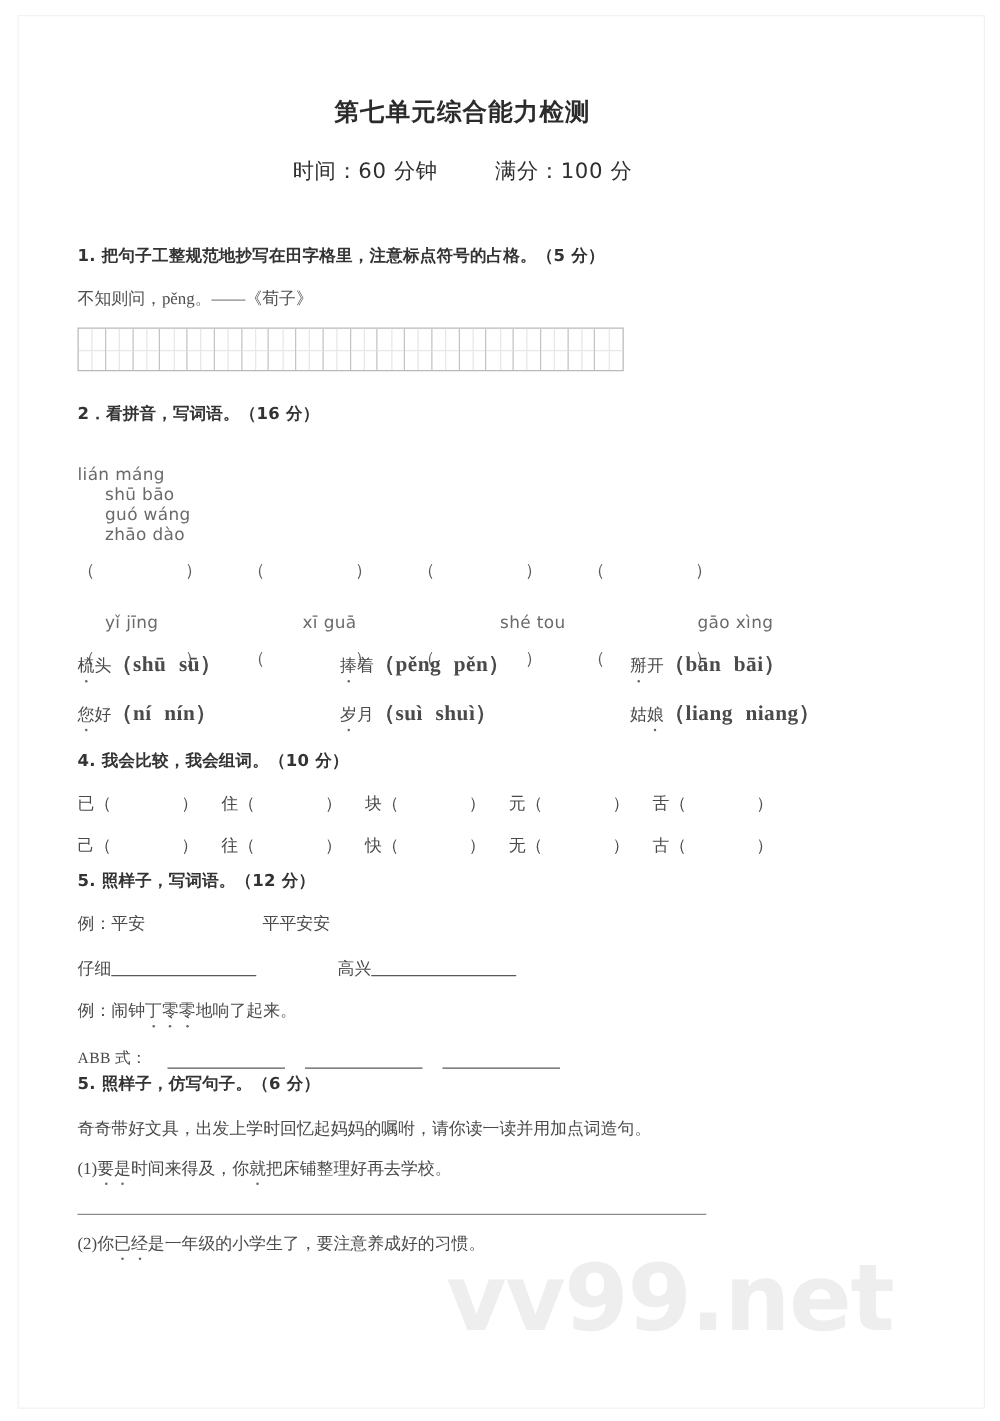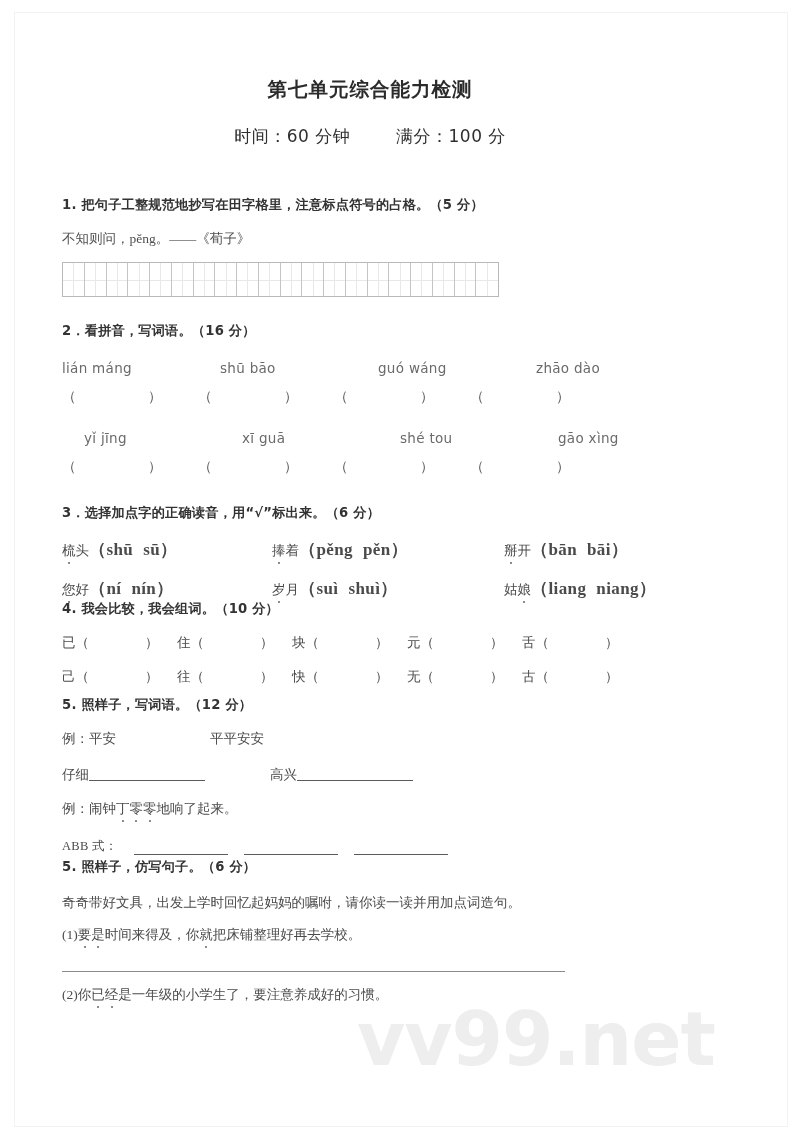--- a/index.html
+++ b/index.html
@@ -98,21 +98,21 @@
 
   
   #q2 { position: absolute; left: 0; top: 322px; width: 676px; }
   .py-row {
     display: flex;
     font-family: "DejaVu Sans", "Liberation Sans", sans-serif;
     font-size: 13.5px;
     color: #6a6a6a;
     letter-spacing: 0.3px;
   }
-  .py-row.r1 { margin-top: 20px; }
+  .py-row.r1 { margin-top: 32px; flex-direction: column; }
   .py-row.r2 { margin-top: 24px; }
   .py-cell { width: 136px; }
   .py-cell.indent { padding-left: 22px; }
   .paren-row {
     display: flex;
     margin-top: 12px;
     font-size: 14px;
     color: #5a5a5a;
   }
   .paren-cell { width: 136px; }
@@ -264,21 +264,20 @@
       </div>
       <div class="paren-row">
         <span class="paren-cell"><span class="open">（</span><span class="close">）</span></span>
         <span class="paren-cell"><span class="open">（</span><span class="close">）</span></span>
         <span class="paren-cell"><span class="open">（</span><span class="close">）</span></span>
         <span class="paren-cell"><span class="open">（</span><span class="close">）</span></span>
       </div>
     </div>
 
     <div class="q" id="q3">
-      <div class="q-head">3．选择加点字的正确读音，用“√”标出来。（6 分）</div>
 
       <div class="dy-row">
         <span class="dy-item">
           <span class="dot">梳</span><span>头</span><span class="pin">（<span>shū</span><span class="sp"></span><span>sū</span>）</span>
         </span>
         <span class="dy-item">
           <span class="dot">捧</span><span>着</span><span class="pin">（<span>pěng</span><span class="sp"></span><span>pěn</span>）</span>
         </span>
         <span class="dy-item push">
           <span class="dot">掰</span><span>开</span><span class="pin">（<span>bān</span><span class="sp"></span><span>bāi</span>）</span>

